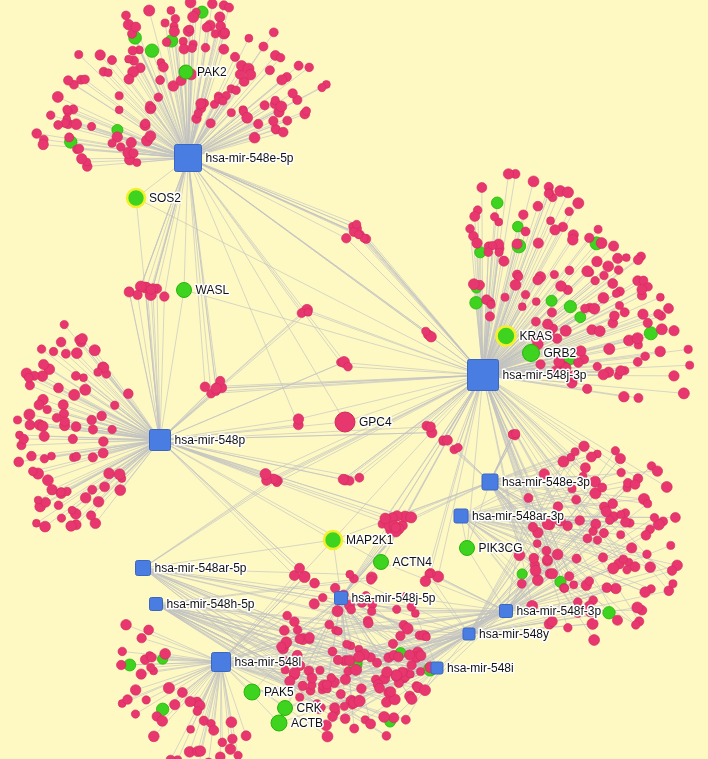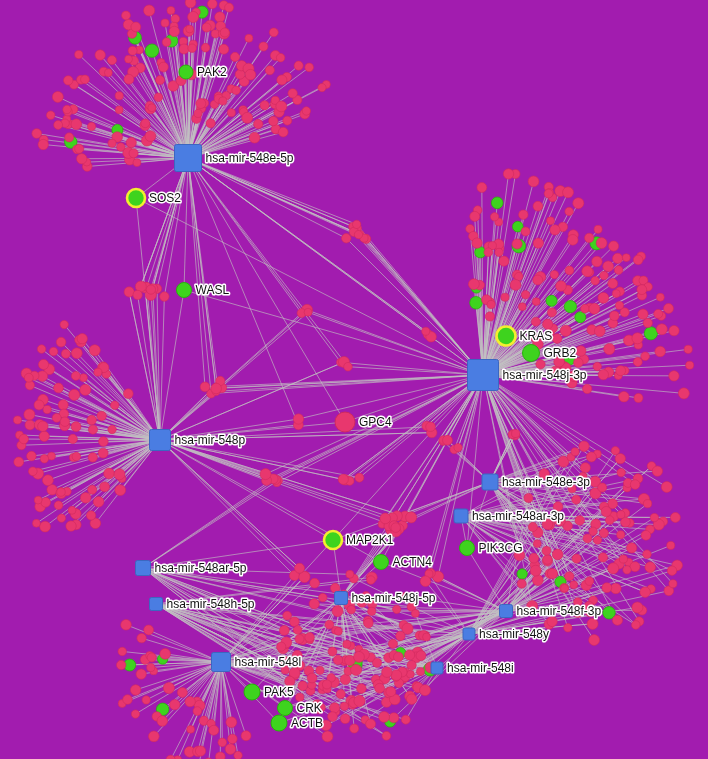--- a/index.html
+++ b/index.html
@@ -1,16 +1,16 @@
 <!DOCTYPE html>
 <html><head>
 <meta charset="utf-8">
 <style>
   html,body{margin:0;padding:0;background:#ffffff;}
-  .wrap{position:relative;width:708px;height:759px;background:#a21caf;overflow:hidden;}
+  .wrap{position:relative;width:708px;height:759px;background:#fef9c3;overflow:hidden;}
   svg{display:block;}
   .edge{stroke:#c2c2c2;stroke-width:0.75;opacity:0.85;fill:none;}
   .pnode{fill:#e8376e;stroke:#d02a5e;stroke-width:0.6;}
   .pnode-big{fill:#e8376e;stroke:#cf2a5e;stroke-width:1;}
   .gnode{fill:#3ed31e;stroke:#28b40c;stroke-width:0.8;}
   .gnode-big{fill:#3ed31e;stroke:#28b40c;stroke-width:1;}
   .gnode-ring{fill:#3ed31e;stroke:#f3ef2f;stroke-width:2.6;}
   .hub{fill:#4a7de2;stroke:#3c67c0;stroke-width:1;}
   .lbl{font:12px "Liberation Sans", sans-serif;fill:#111111;
        paint-order:stroke;stroke:#ffffff;stroke-width:3px;stroke-linejoin:round;}

